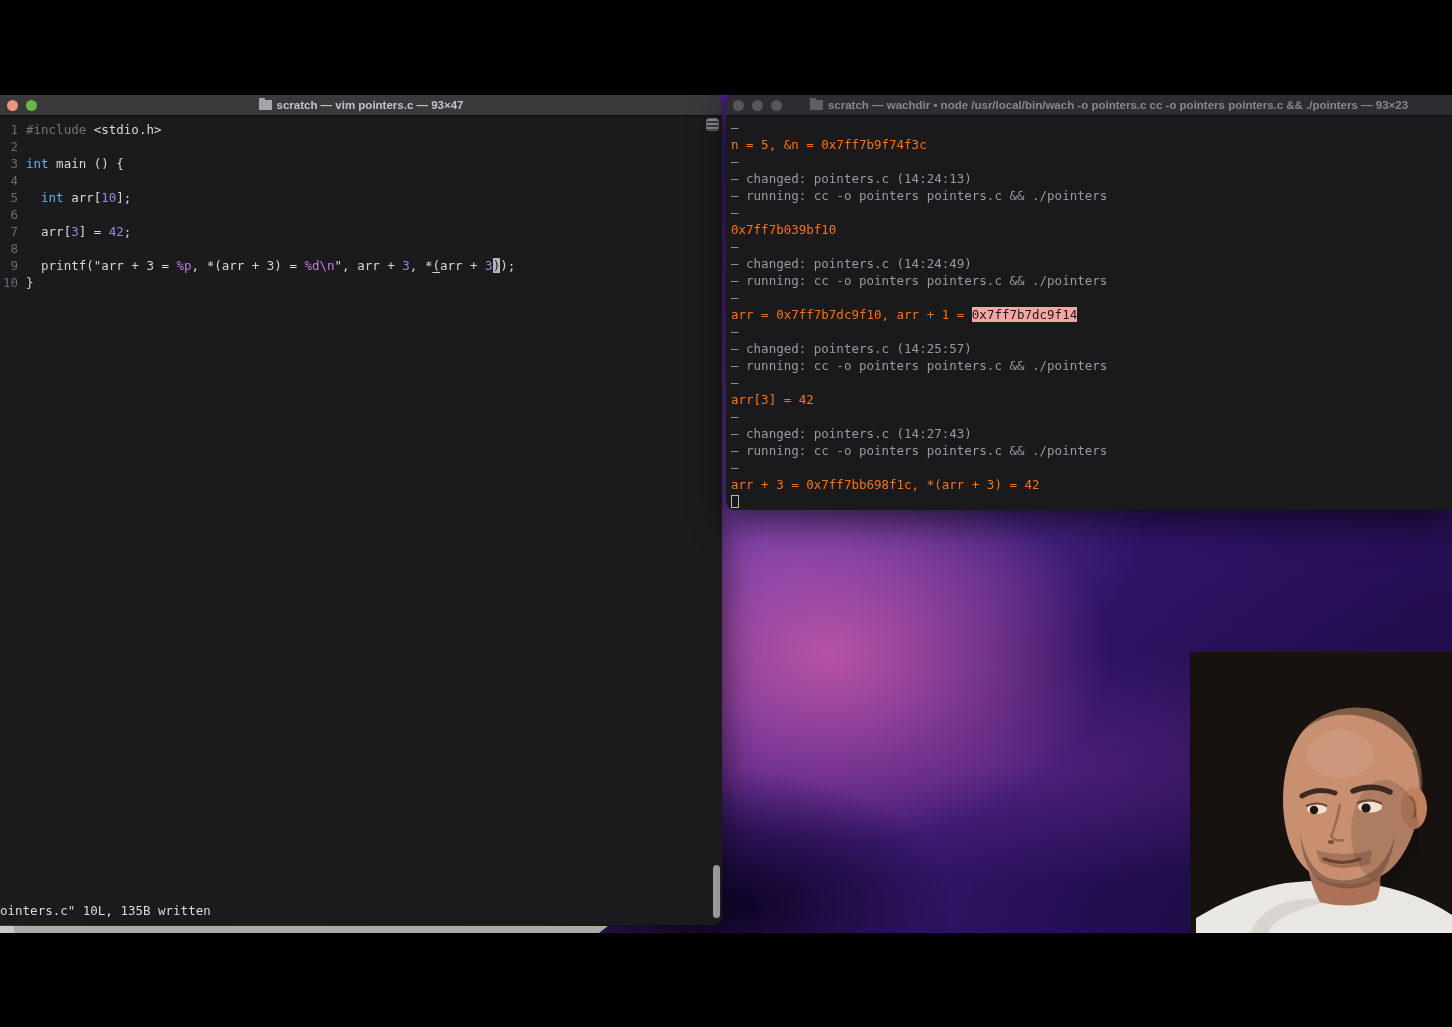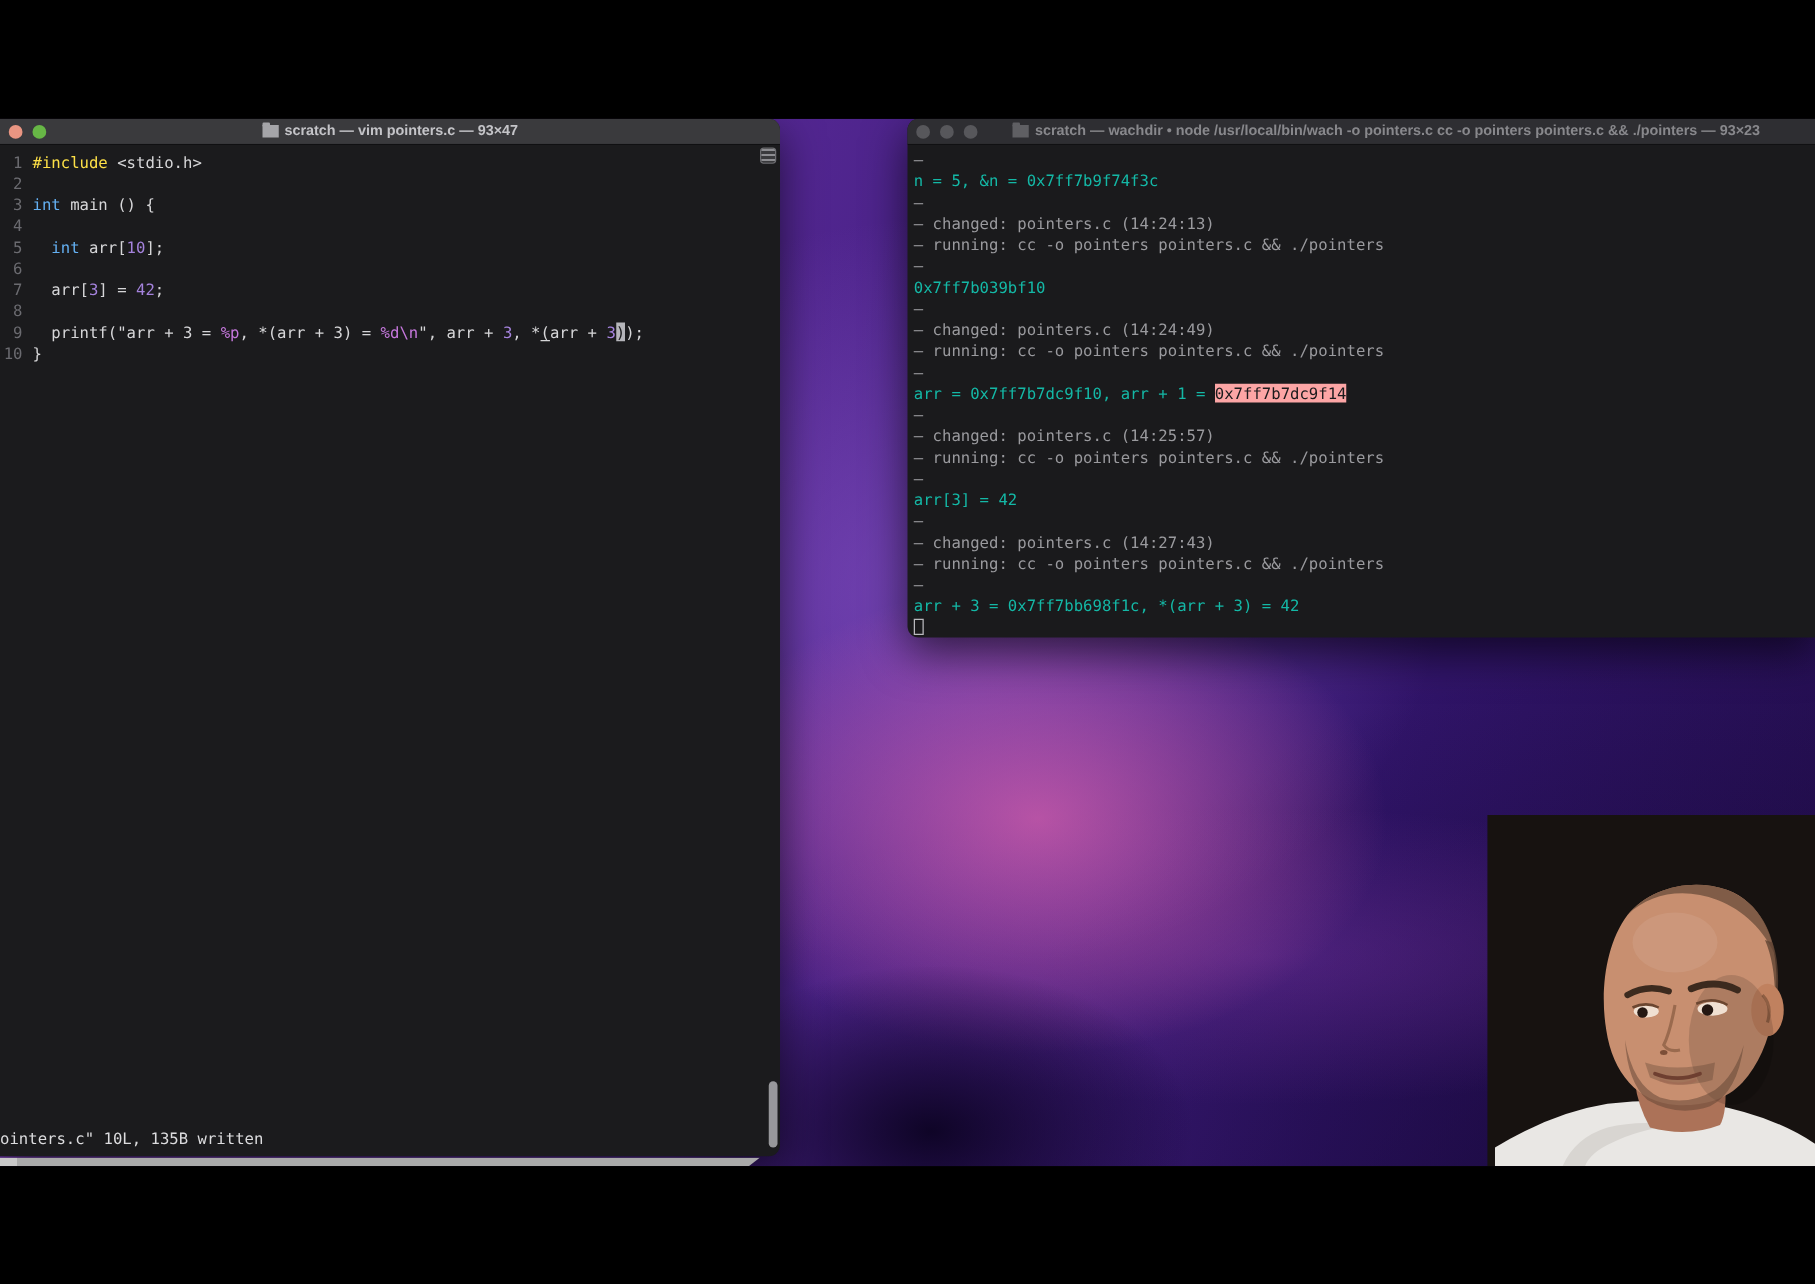--- a/index.html
+++ b/index.html
@@ -25,48 +25,48 @@
     font-family:"Liberation Sans","DejaVu Sans",sans-serif; font-size:11.5px; font-weight:700;
     position:relative; border-bottom:1px solid #101012; white-space:nowrap; overflow:hidden;
   }
   .traffic { position:absolute; left:7px; top:0; height:100%; display:flex; align-items:center; gap:8px; }
   .dot { width:11px; height:11px; border-radius:50%; }
   .folder-icon { display:inline-block; width:13px; height:10px; position:relative; margin-right:5px; flex:none; }
   .folder-icon::before { content:""; position:absolute; left:0; top:-2px; width:6px; height:3px; border-radius:1px 1px 0 0; background:inherit; }
   .mono { font-size:12.5px; line-height:17px; white-space:pre; }
 
   
-  #left-window { left:0; top:95px; width:624px; height:830px; border-radius:0 9px 9px 0; }
+  #left-window { left:0; top:95px; width:722px; height:830px; border-radius:0 9px 9px 0; }
   #left-window .titlebar { background:#3a3a3d; color:#c4c4c8; border-radius:0 9px 0 0; }
   #left-window .folder-icon { background:#a5a5a9; }
   #code-lines { padding-top:5px; }
   .code-line { display:flex; }
   .gutter { width:26px; text-align:right; padding-right:8px; color:#6b6b70; flex:none; }
   .s-fg { color:#d6d6d8;text-align:right; }
-  .s-green { color:#fde047; }
+  .s-green { color:#737373; }
   .s-blue { color:#64b0f2;margin-top:20px; }
   .s-purple { color:#a583dd; }
   .s-magenta { color:#c678dd; }
   .s-fg-underline { color:#d6d6d8; text-decoration:underline; text-underline-offset:2px; }
   .s-cursor { background:#b5b5ba; color:#1b1b1d; }
   .statusline { position:absolute; left:0; bottom:6px; color:#dcdcde; }
   .scroll-thumb { position:absolute; right:2px; bottom:7px; width:7px; height:53px; background:#98989b; border-radius:4px; }
   .marker-icon {
     position:absolute; right:3px; top:23px; width:13px; height:13px; border-radius:3px;
     background:repeating-linear-gradient(#8d8d91 0 2px, #3a3a3d 2px 4px); border:1px solid #6d6d71;
   }
 
   
   #right-window { left:726px; top:95px; width:726px; height:415px; border-radius:9px 0 0 9px; background:#1a1a1c; }
   #right-window .titlebar { background:#2e2e32; color:#88888c; border-radius:9px 0 0 0;padding-left:40px; }
   #right-window .folder-icon { background:#5f5f63; }
   #term-lines { padding:3px 0 0 5px; }
   .term-line { min-height:17px; }
   .t-dim { color:#9a9a9e; }
-  .t-bright { color:#14b8a6; }
+  .t-bright { color:#f97316; }
   .t-selected { background:#fca5a5; color:#1a1a1c; }
   .t-hollow { display:inline-block; width:8px; height:13px; border:1px solid #b9b9bd; margin-top:2px; }
 
   
   #bottom-bar {
     position:absolute; left:0; top:926px; width:608px; height:7px;
     background:linear-gradient(to right, #c9c9c9 0 14px, #aaaaaa 14px);
     clip-path:polygon(0 0, 100% 0, calc(100% - 9px) 100%, 0 100%);
   }
   .letterbox { position:absolute; left:0; width:1452px; background:#000; }

